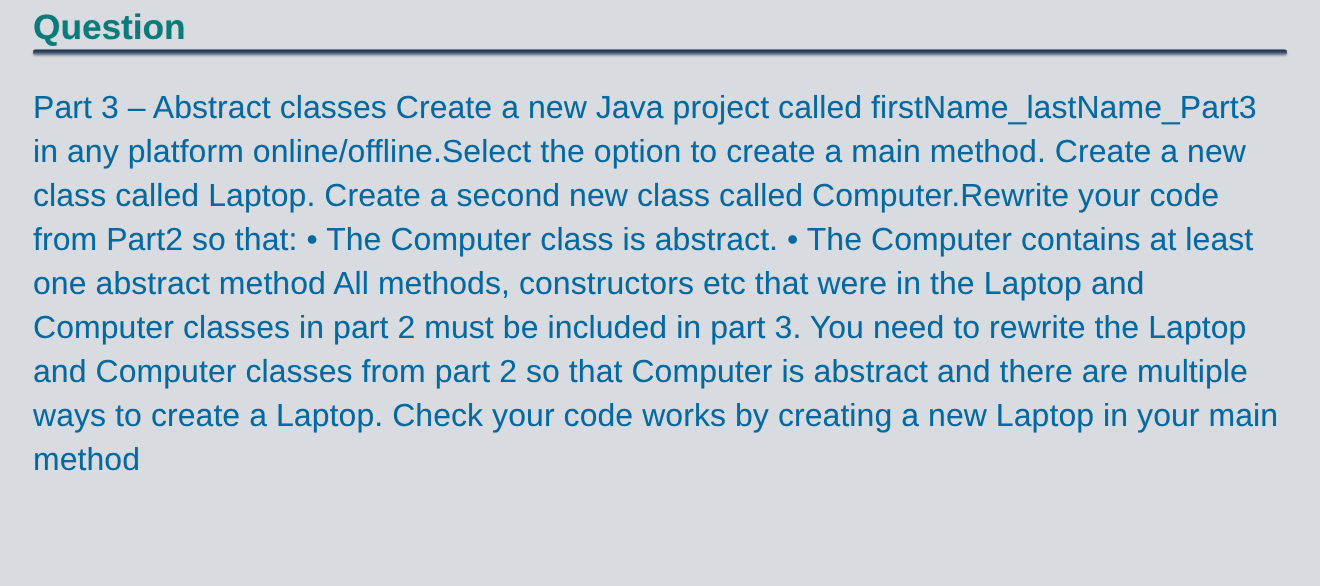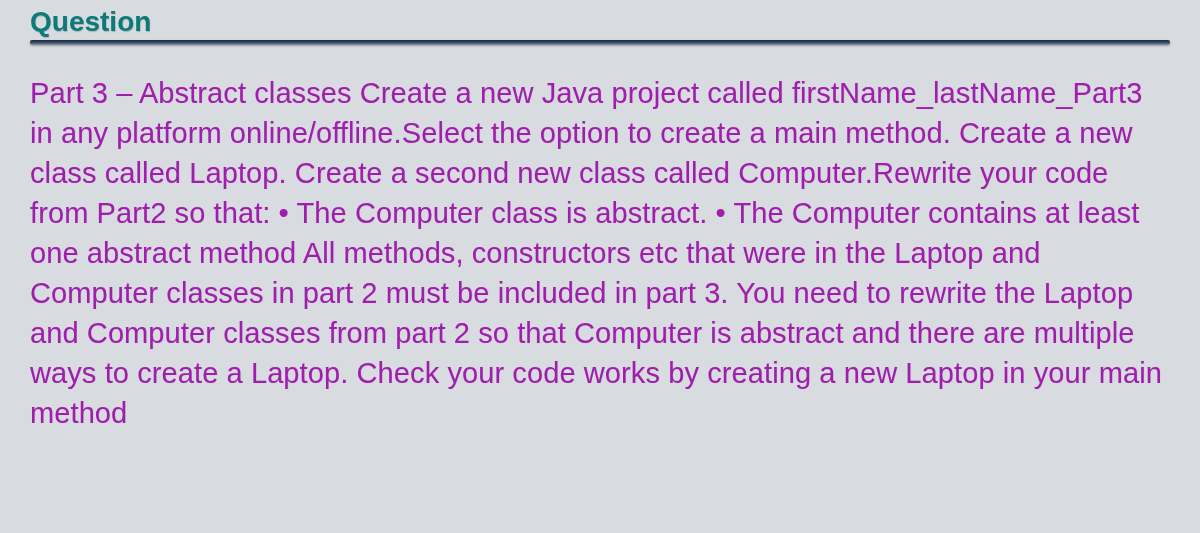--- a/index.html
+++ b/index.html
@@ -10,36 +10,36 @@
     body {
       width: 1200px;
       height: 533px;
       background: #d8dce0;
       font-family: Arial, Helvetica, sans-serif;
       padding: 6px 30px 20px 30px;
       overflow: hidden;
     }
     .question-header {
       color: #0a7a7a;
-      font-size: 28px;
+      font-size: 32px;
       font-weight: bold;
       margin-bottom: 2px;
       text-shadow: 0.5px 0.5px 1px rgba(0,0,0,0.2);
     }
     .divider {
       height: 5px;
       background: linear-gradient(to bottom, #1a2740 0%, #3a4b6a 50%, #8a96aa 100%);
       border-radius: 2px;
       margin-bottom: 28px;
       box-shadow: 0 1px 2px rgba(0,0,0,0.3);
     }
     .body-text {
       font-size: 29px;
       line-height: 1.38;
-      color: #a21caf;
+      color: #0369a1;
       letter-spacing: 0.1px;
       text-shadow: 0.3px 0.3px 0.8px rgba(0,0,0,0.15);
     }
   </style>
 </head>
 <body>
 
 <div class="question-header">Question</div>
 
 <div class="divider"></div>

